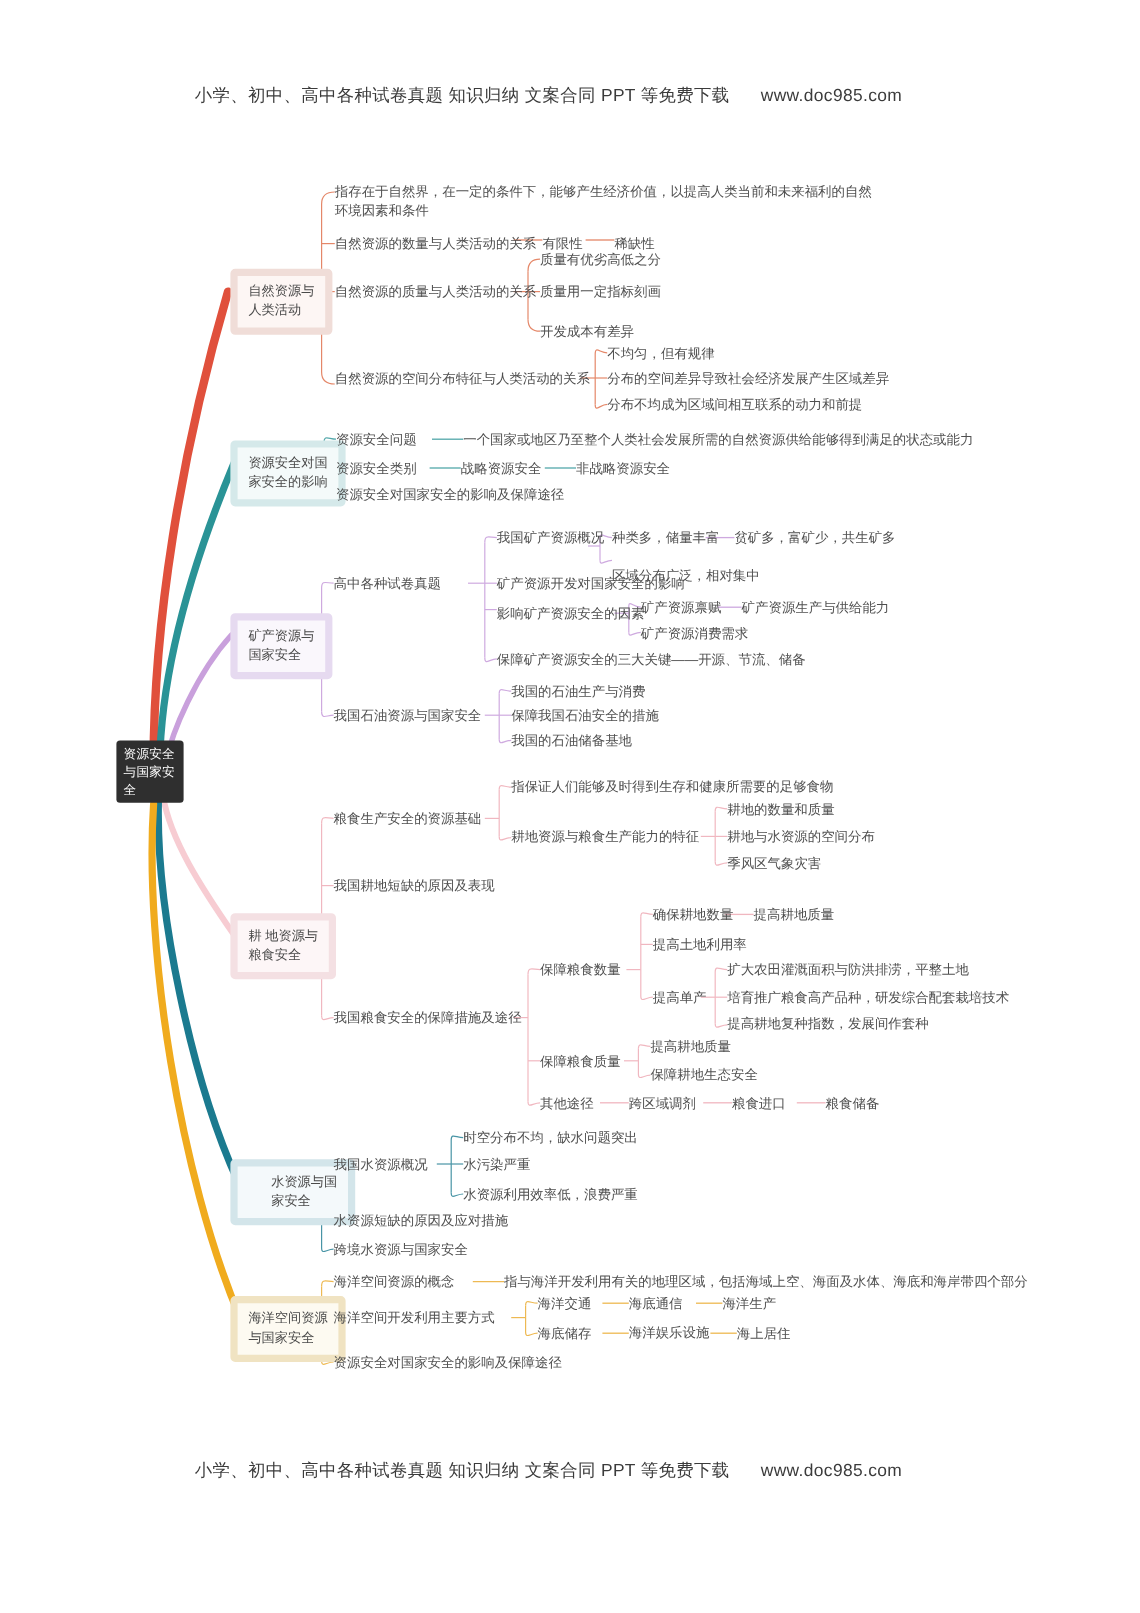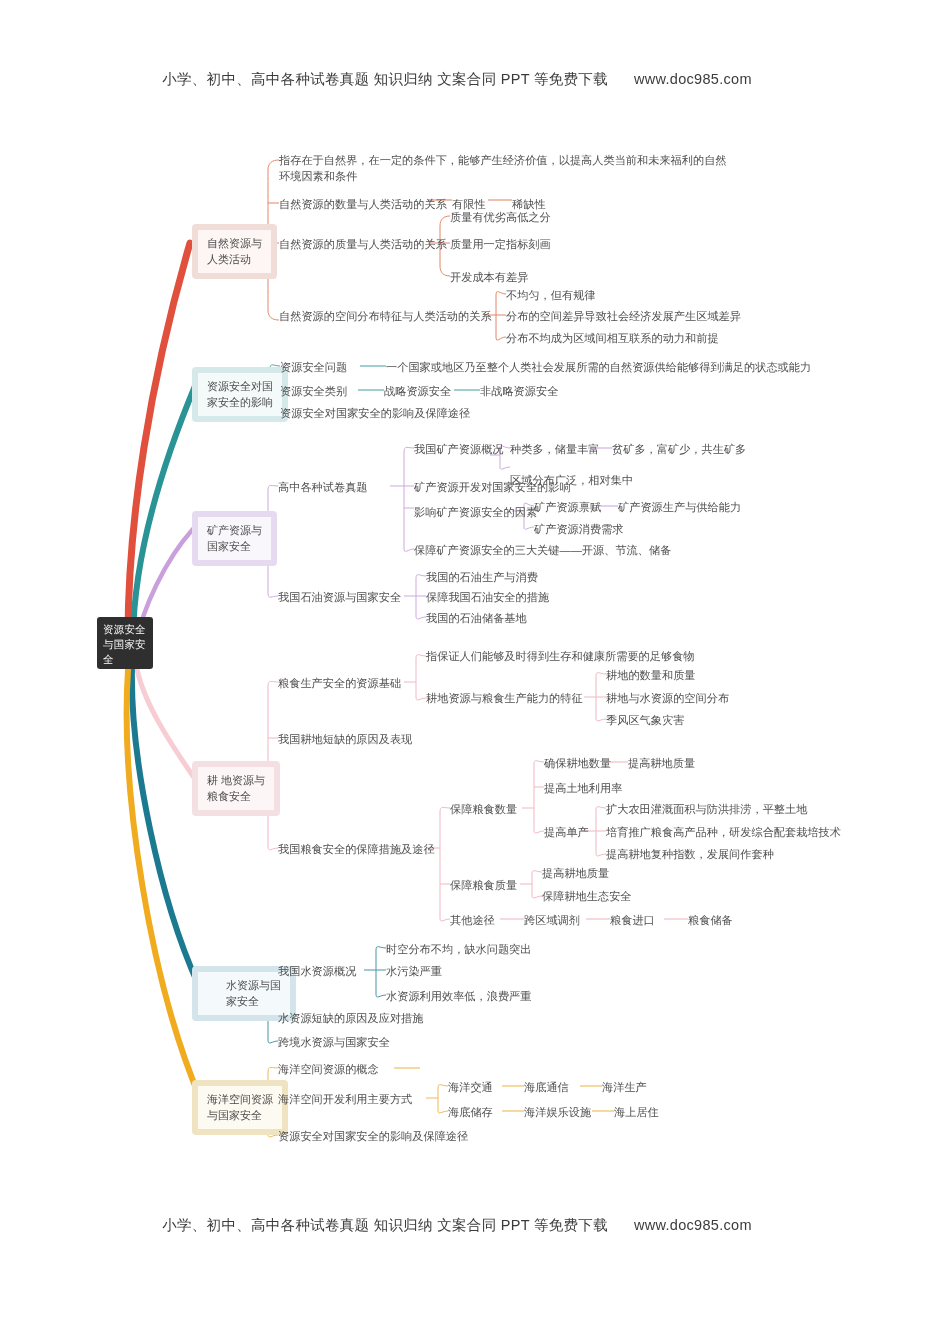--- a/index.html
+++ b/index.html
@@ -343,27 +343,28 @@
   <div class="leaf" style="left:386px; top:963px;">水污染严重</div>
   <div class="leaf" style="left:386px; top:988px;">水资源利用效率低，浪费严重</div>
 
   <div class="leaf" style="left:278px; top:1010px;">水资源短缺的原因及应对措施</div>
   <div class="leaf" style="left:278px; top:1034px;">跨境水资源与国家安全</div>
 
   <div class="l1 c-gold" style="left:192px; top:1080px;">海洋空间资源
 与国家安全</div>
 
   <div class="leaf" style="left:278px; top:1061px;">海洋空间资源的概念</div>
+  <div class="leaf" style="left:420px; top:1061px;">指与海洋开发利用有关的地理区域，包括海域上空、海面及水体、海底和海岸带四个部分</div>
 
   <div class="leaf" style="left:278px; top:1091px;">海洋空间开发利用主要方式</div>
   <div class="leaf" style="left:448px; top:1079px;">海洋交通</div>
   <div class="leaf" style="left:524px; top:1079px;">海底通信</div>
   <div class="leaf" style="left:602px; top:1079px;">海洋生产</div>
   <div class="leaf" style="left:448px; top:1104px;">海底储存</div>
-  <div class="leaf" style="left:524px; top:1104px;">海洋娱乐设施</div>
+  <div class="leaf" style="left:524px; top:1104px;font-family:Liberation Mono, monospace;">海洋娱乐设施</div>
   <div class="leaf" style="left:614px; top:1104px;">海上居住</div>
 
   <div class="leaf" style="left:278px; top:1128px;">资源安全对国家安全的影响及保障途径</div>
 
 </div>
 
 <div class="wm" id="wm-bottom">
   <span class="wm-txt">小学、初中、高中各种试卷真题 知识归纳 文案合同 PPT 等免费下载</span><span class="wm-url">www.doc985.com</span>
 </div>
 

